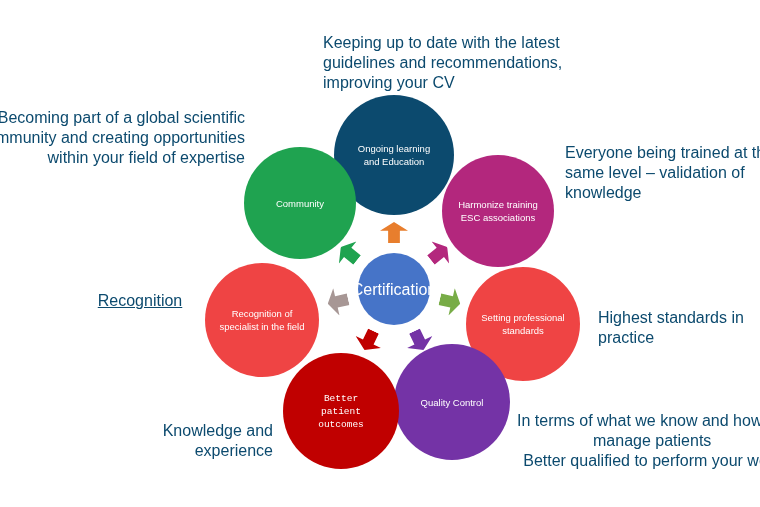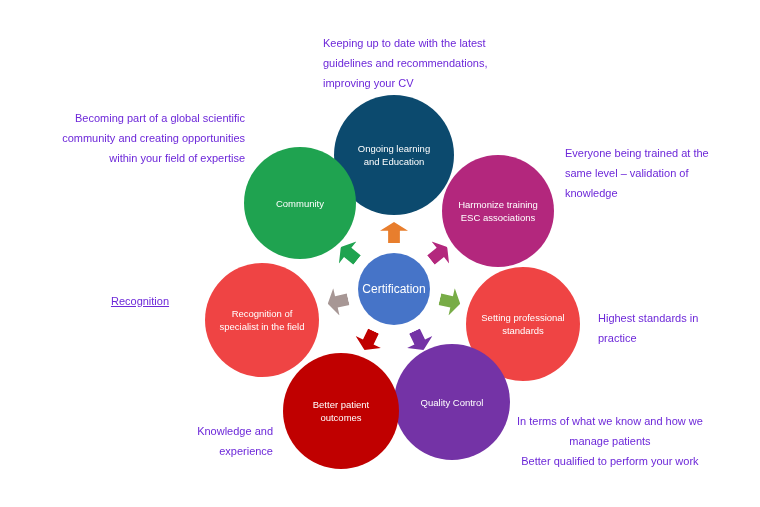--- a/index.html
+++ b/index.html
@@ -9,24 +9,24 @@
     height: 507px;
     background: #ffffff;
     overflow: hidden;
     font-family: "Liberation Sans", sans-serif;
     color: #1f1f1f;
   }
 
   
   .ann {
     position: absolute;
-    font-size: 11px;
+    font-size: 16px;
     line-height: 20px;
     white-space: nowrap;
-    color: #6d28d9;
+    color: #0c4a6e;
   }
   .ann-top          { left: 323px; top: 33px;  text-align: left; }
   .ann-top-left     { right: 515px; top: 108px; text-align: right; }
   .ann-top-right    { left: 565px; top: 143px; text-align: left; }
   .ann-left         { left: 85px;  top: 291px; width: 110px; text-align: center; text-decoration: underline; }
   .ann-right        { left: 598px; top: 308px; text-align: left; }
   .ann-bottom-left  { right: 487px; top: 421px; text-align: right; }
   .ann-bottom-right { left: 517px; top: 411px; text-align: center; }
 
   
@@ -43,30 +43,30 @@
   }
   .node-label { display: inline-block; }
   .node-0 { left: 334px; top: 95px;  width: 120px; height: 120px; }
   .node-0 .node-label { max-width: 82px; }
   .node-1 { left: 442px; top: 155px; width: 112px; height: 112px; }
   .node-1 .node-label { max-width: 96px; }
   .node-2 { left: 466px; top: 267px; width: 114px; height: 114px; }
   .node-2 .node-label { max-width: 96px; }
   .node-3 { left: 394px; top: 344px; width: 116px; height: 116px; }
   .node-3 .node-label { max-width: 96px; }
-  .node-4 { left: 283px; top: 353px; width: 116px; height: 116px; }
+  .node-4 { left: 283px; top: 353px; width: 116px; height: 116px; font-family: Liberation Mono, monospace; }
   .node-4 .node-label { max-width: 72px; }
   .node-5 { left: 205px; top: 263px; width: 114px; height: 114px; }
   .node-5 .node-label { max-width: 100px; }
   .node-6 { left: 244px; top: 147px; width: 112px; height: 112px; }
   .node-6 .node-label { max-width: 96px; }
 
   .node-center {
     left: 358px; top: 253px; width: 72px; height: 72px;
-    font-size: 12px;
+    font-size: 16px;
   }
 
   
   .arrow {
     position: absolute;
     width: 28px;
     height: 21px;
     clip-path: polygon(50% 0, 100% 42%, 71% 42%, 71% 100%, 29% 100%, 29% 42%, 0 42%);
   }
   .arrow-0 { left: 380px; top: 222px; transform: rotate(0deg); }

